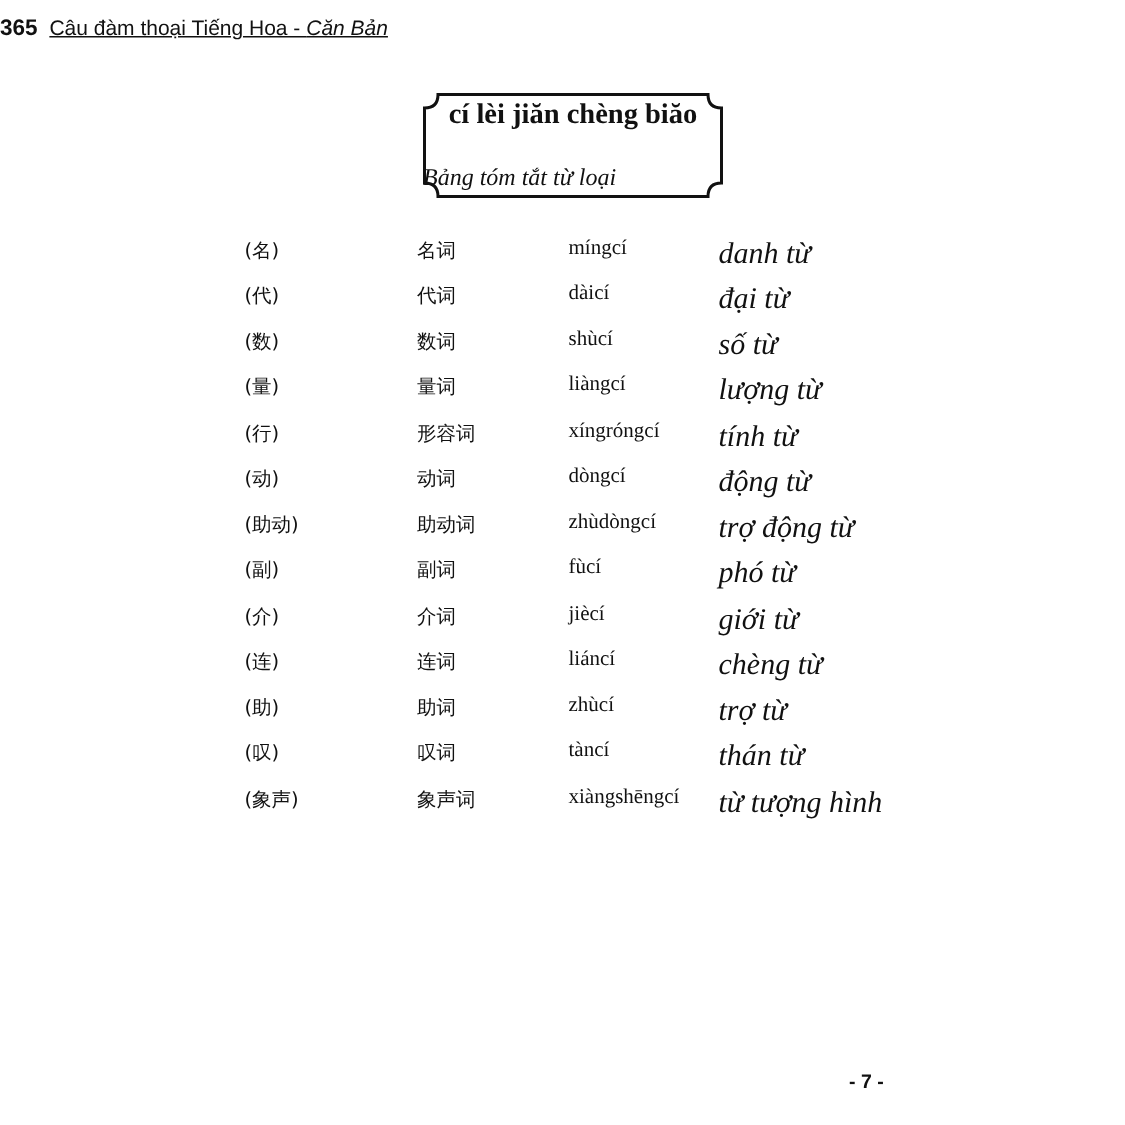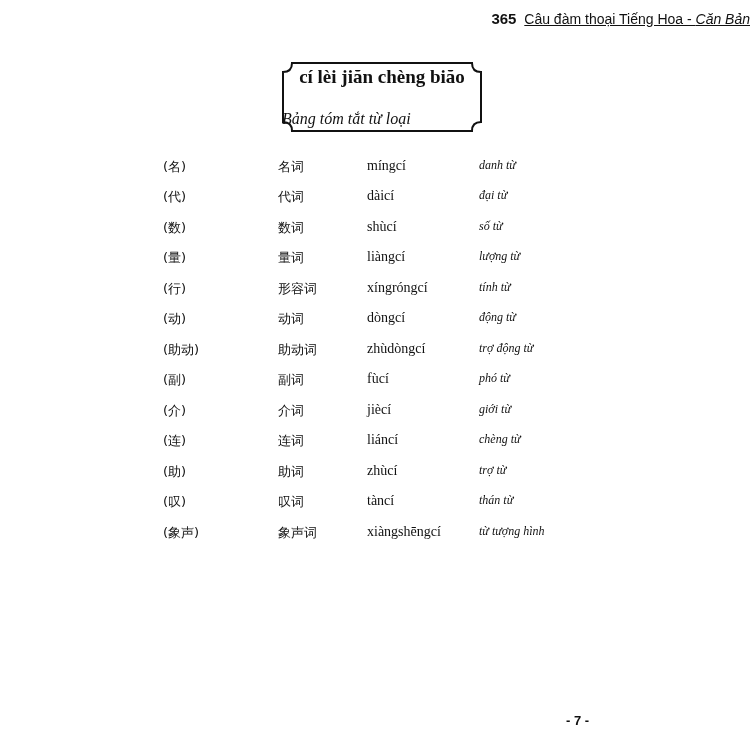--- a/index.html
+++ b/index.html
@@ -1,31 +1,31 @@
 <!DOCTYPE html>
 <html><head>
 <meta charset="utf-8">
 <style>
   html, body { margin:0; padding:0; }
   body { width:750px; height:750px; background:#ffffff; position:relative; overflow:hidden; color:#111; }
-  .header { position:absolute; top:10px; left:0; width:750px; text-align:right; font-family:"Liberation Sans", sans-serif; font-size:14px; }
+  .header { position:absolute; top:10px; left:0; width:750px; text-align:left; font-family:"Liberation Sans", sans-serif; font-size:14px; }
   .header .num { font-weight:bold; font-size:15px; margin-right:4px; }
   .header .t { text-decoration:underline; }
   .header .t i { font-style:italic; }
   .titlebox { position:absolute; left:282px; top:62px; width:200px; height:70px; }
   .titlebox svg { position:absolute; left:0; top:0; }
   .tb-pinyin { position:absolute; top:4px; left:0; width:200px; text-align:center; font-family:"Liberation Serif", serif; font-weight:bold; font-size:19px; }
   .tb-hanzi { position:absolute; top:27px; left:0; width:200px; text-align:center; font-family:"DejaVu Sans", sans-serif; font-size:16px; letter-spacing:6px; }
   .tb-viet { position:absolute; top:48px; left:0; width:200px; text-align:left; font-family:"Liberation Serif", serif; font-style:italic; font-size:16px; }
   .table { position:absolute; left:0; top:158px; width:750px; }
   .row { position:absolute; left:0; width:750px; height:24px; font-size:14px; }
   .c1 { position:absolute; left:163px; font-family:"DejaVu Sans", sans-serif; font-size:13px; }
   .c2 { position:absolute; left:278px; font-family:"DejaVu Sans", sans-serif; font-size:13px; }
-  .c3 { position:absolute; left:367px; font-family:"Liberation Serif", serif; font-size:14px; }
-  .c4 { position:absolute; left:479px; font-family:"Liberation Serif", serif; font-style:italic; font-size:12px; }
+  .c3 { position:absolute; left:379px; font-family:"Liberation Serif", serif; font-size:14px; }
+  .c4 { position:absolute; left:479px; font-family:"Liberation Serif", serif; font-style:italic; font-size:20px; }
   .pageno { position:absolute; left:566px; top:713px; font-family:"Liberation Sans", sans-serif; font-weight:bold; font-size:13px; }
 </style>
 </head>
 <body>
 
 <div class="header">
   <span class="num">365</span>
   <span class="t"><span>Câu đàm thoại Tiếng Hoa - </span><i>Căn Bản</i></span>
 </div>
 

